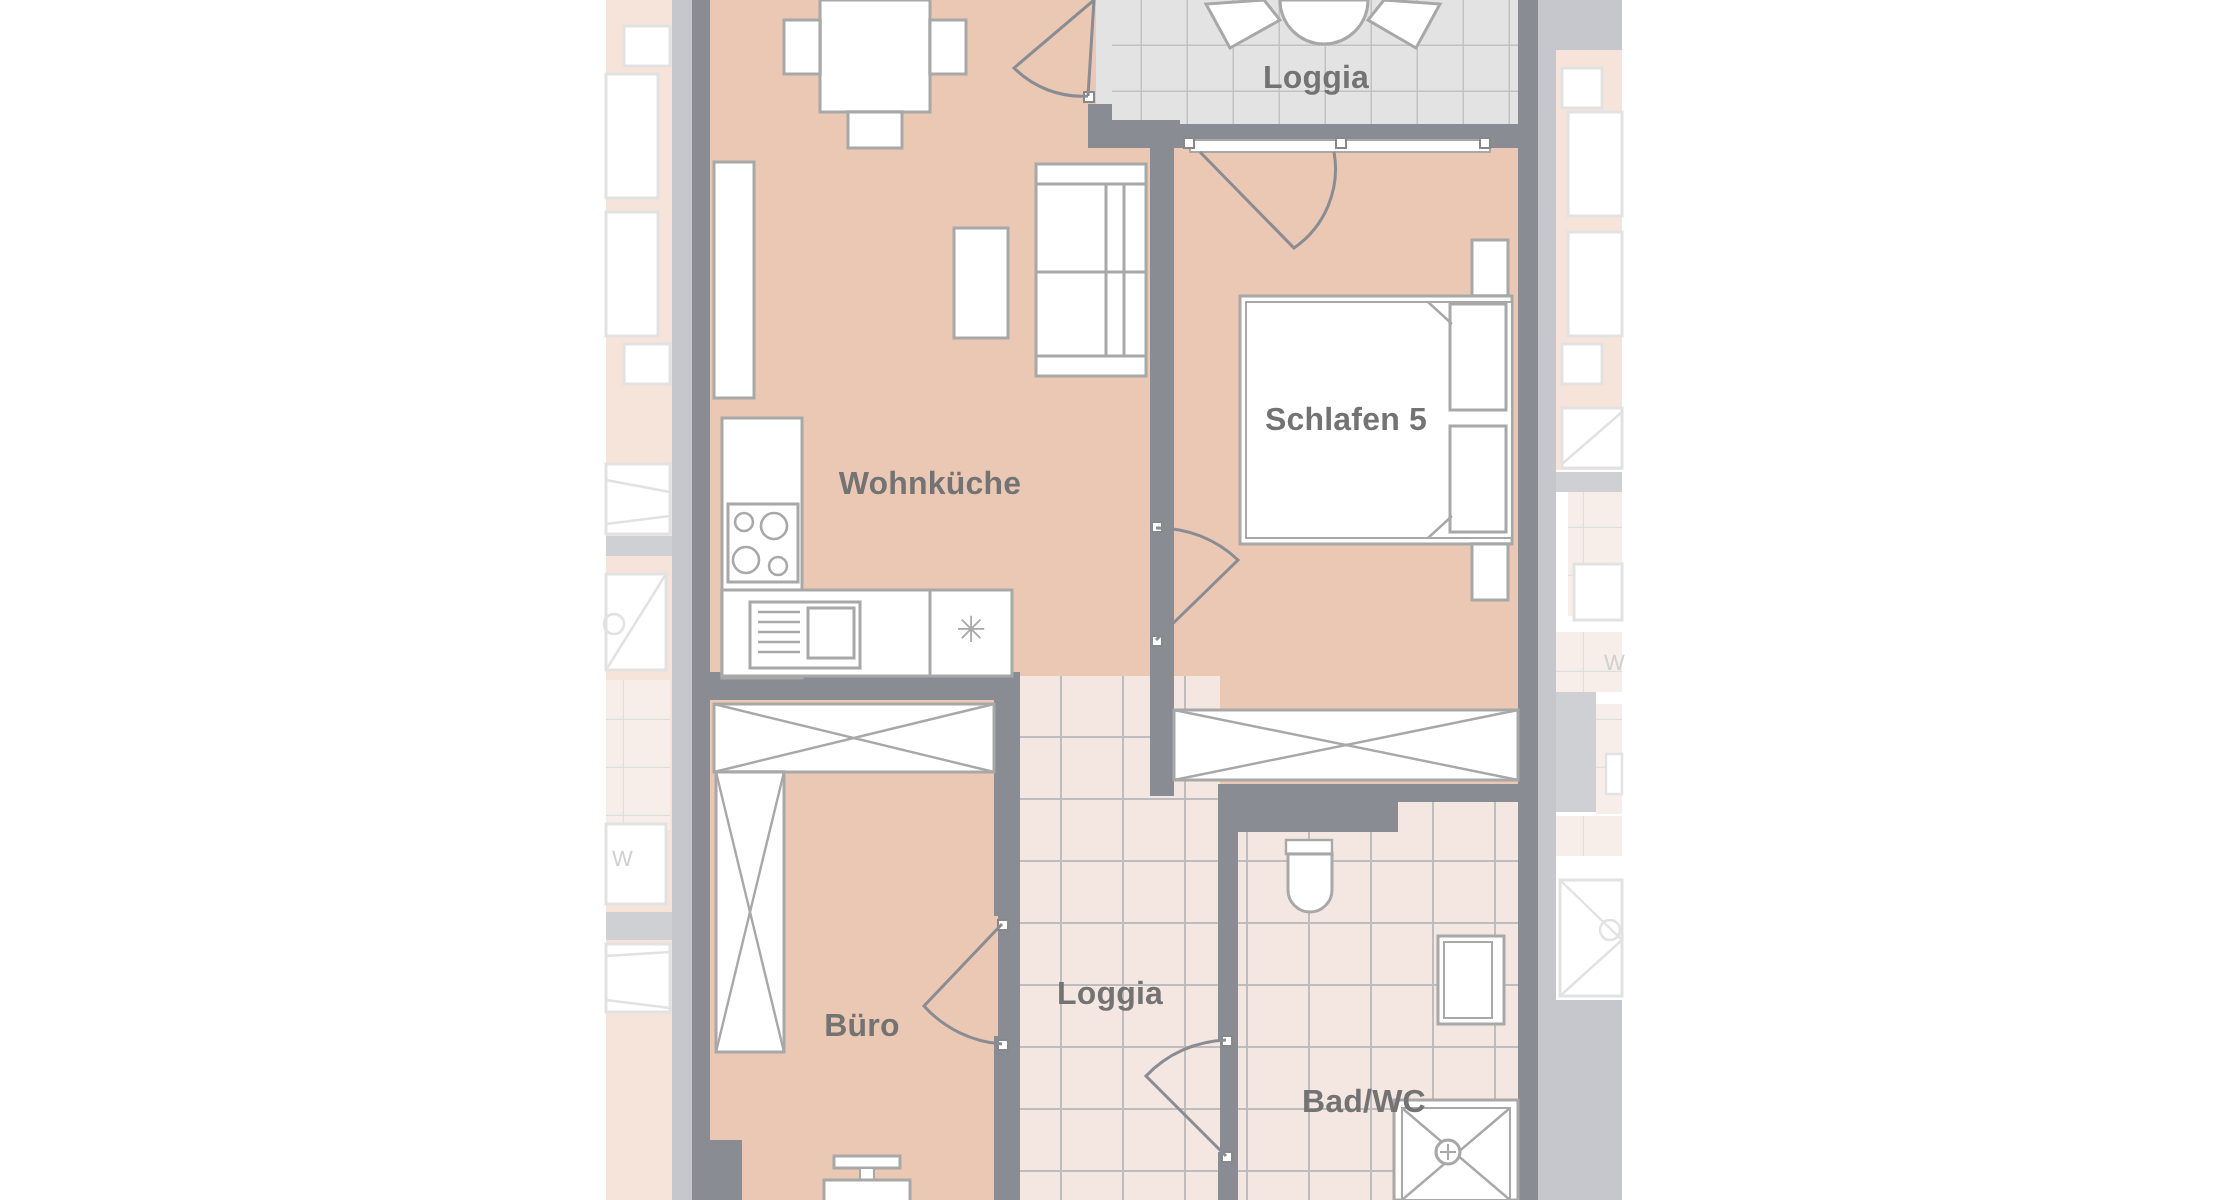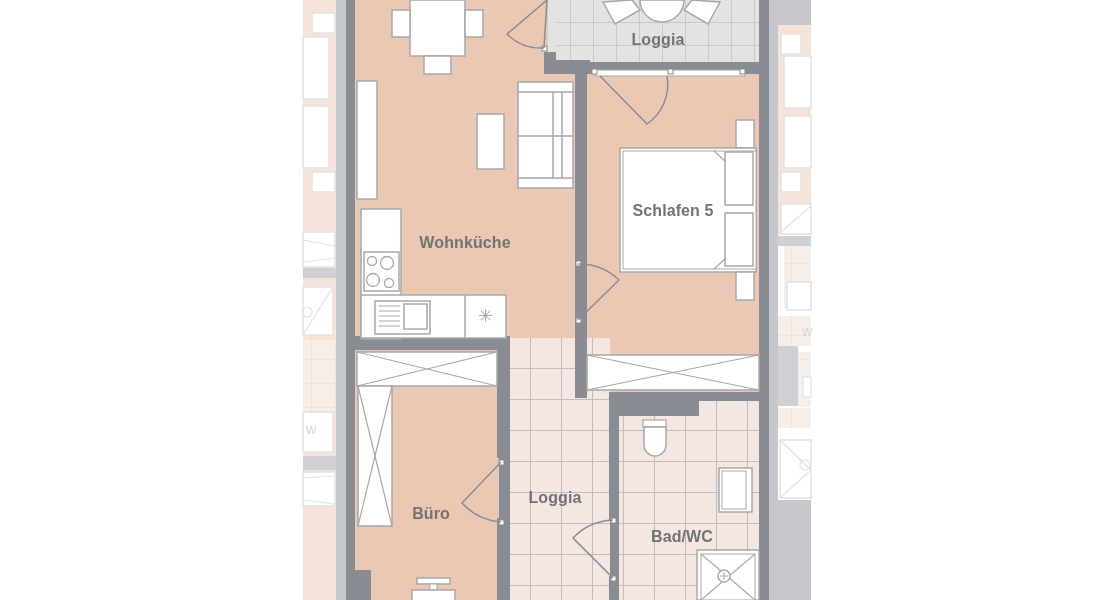--- a/index.html
+++ b/index.html
@@ -210,17 +210,17 @@
     <circle cx="724" cy="576" r="6" fill="#fff" stroke="#a8a8a8" stroke-width="1.5"></circle>
     <path d="M720 576 L728 576 M724 572 L724 580" stroke="#a8a8a8" stroke-width="1"></path>
   </g>
 </svg>
 
 <div class="room-label" style="left:658px; top:40px;">Loggia</div>
 <div class="room-label" style="left:465px; top:211px;margin-top:32px;">Wohnküche</div>
 <div class="room-label" style="left:673px; top:211px;">Schlafen 5</div>
 <div class="room-label" style="left:431px; top:514px;">Büro</div>
 <div class="room-label" style="left:555px; top:498px;">Loggia</div>
-<div class="room-label" style="left:682px; top:537px;text-align:center;">Bad/WC</div>
+<div class="room-label" style="left:682px; top:552px;text-align:center;">Bad/WC</div>
 
 <div style="position:absolute; left:478px; top:305px; font-size:18px; color:#a8a8a8; font-family:'DejaVu Sans', sans-serif;">✳</div>
 <div style="position:absolute; left:306px; top:424px; font-size:11px; color:#d0d0d0;">W</div>
 <div style="position:absolute; left:802px; top:326px; font-size:11px; color:#d0d0d0;">W</div>
 
 </body></html>

